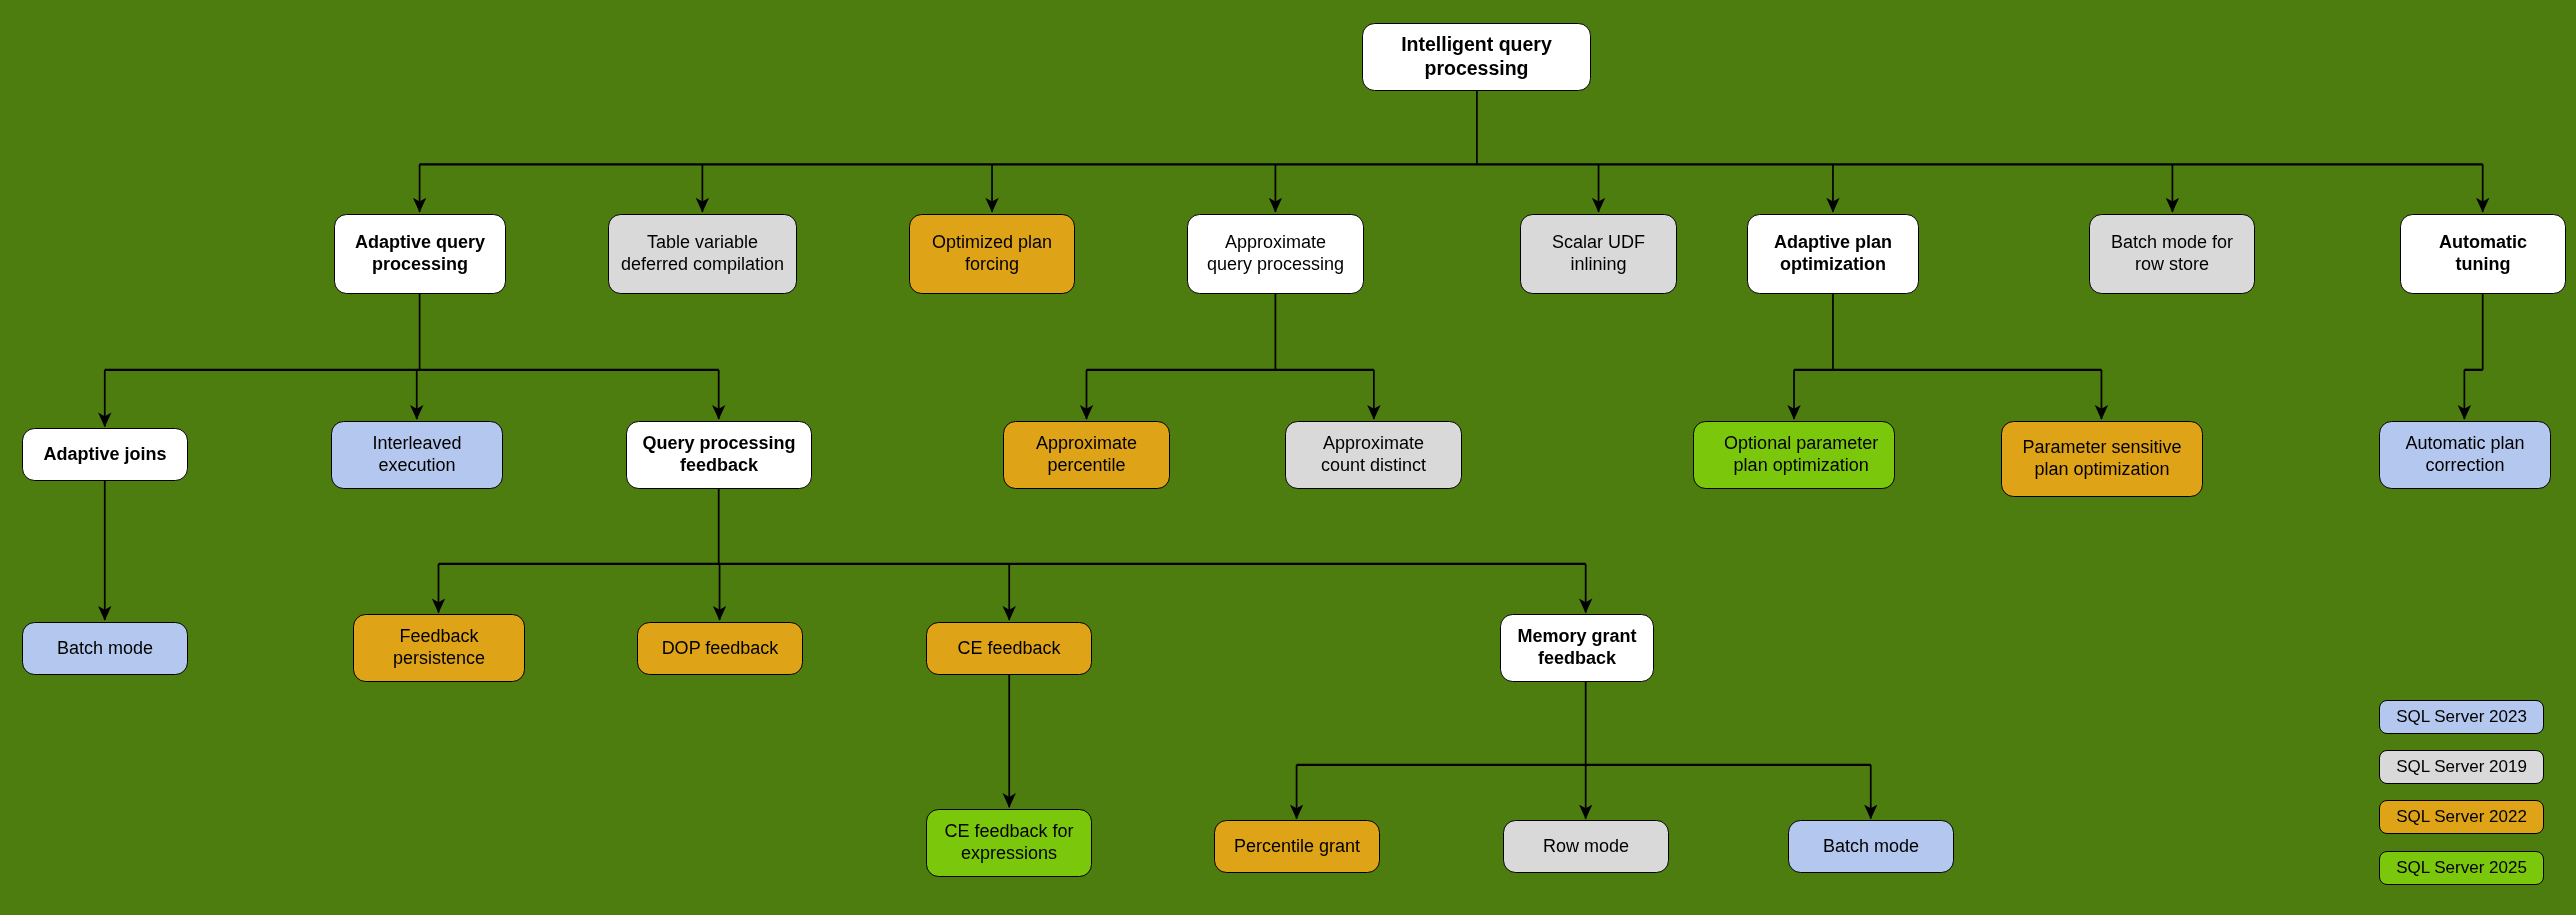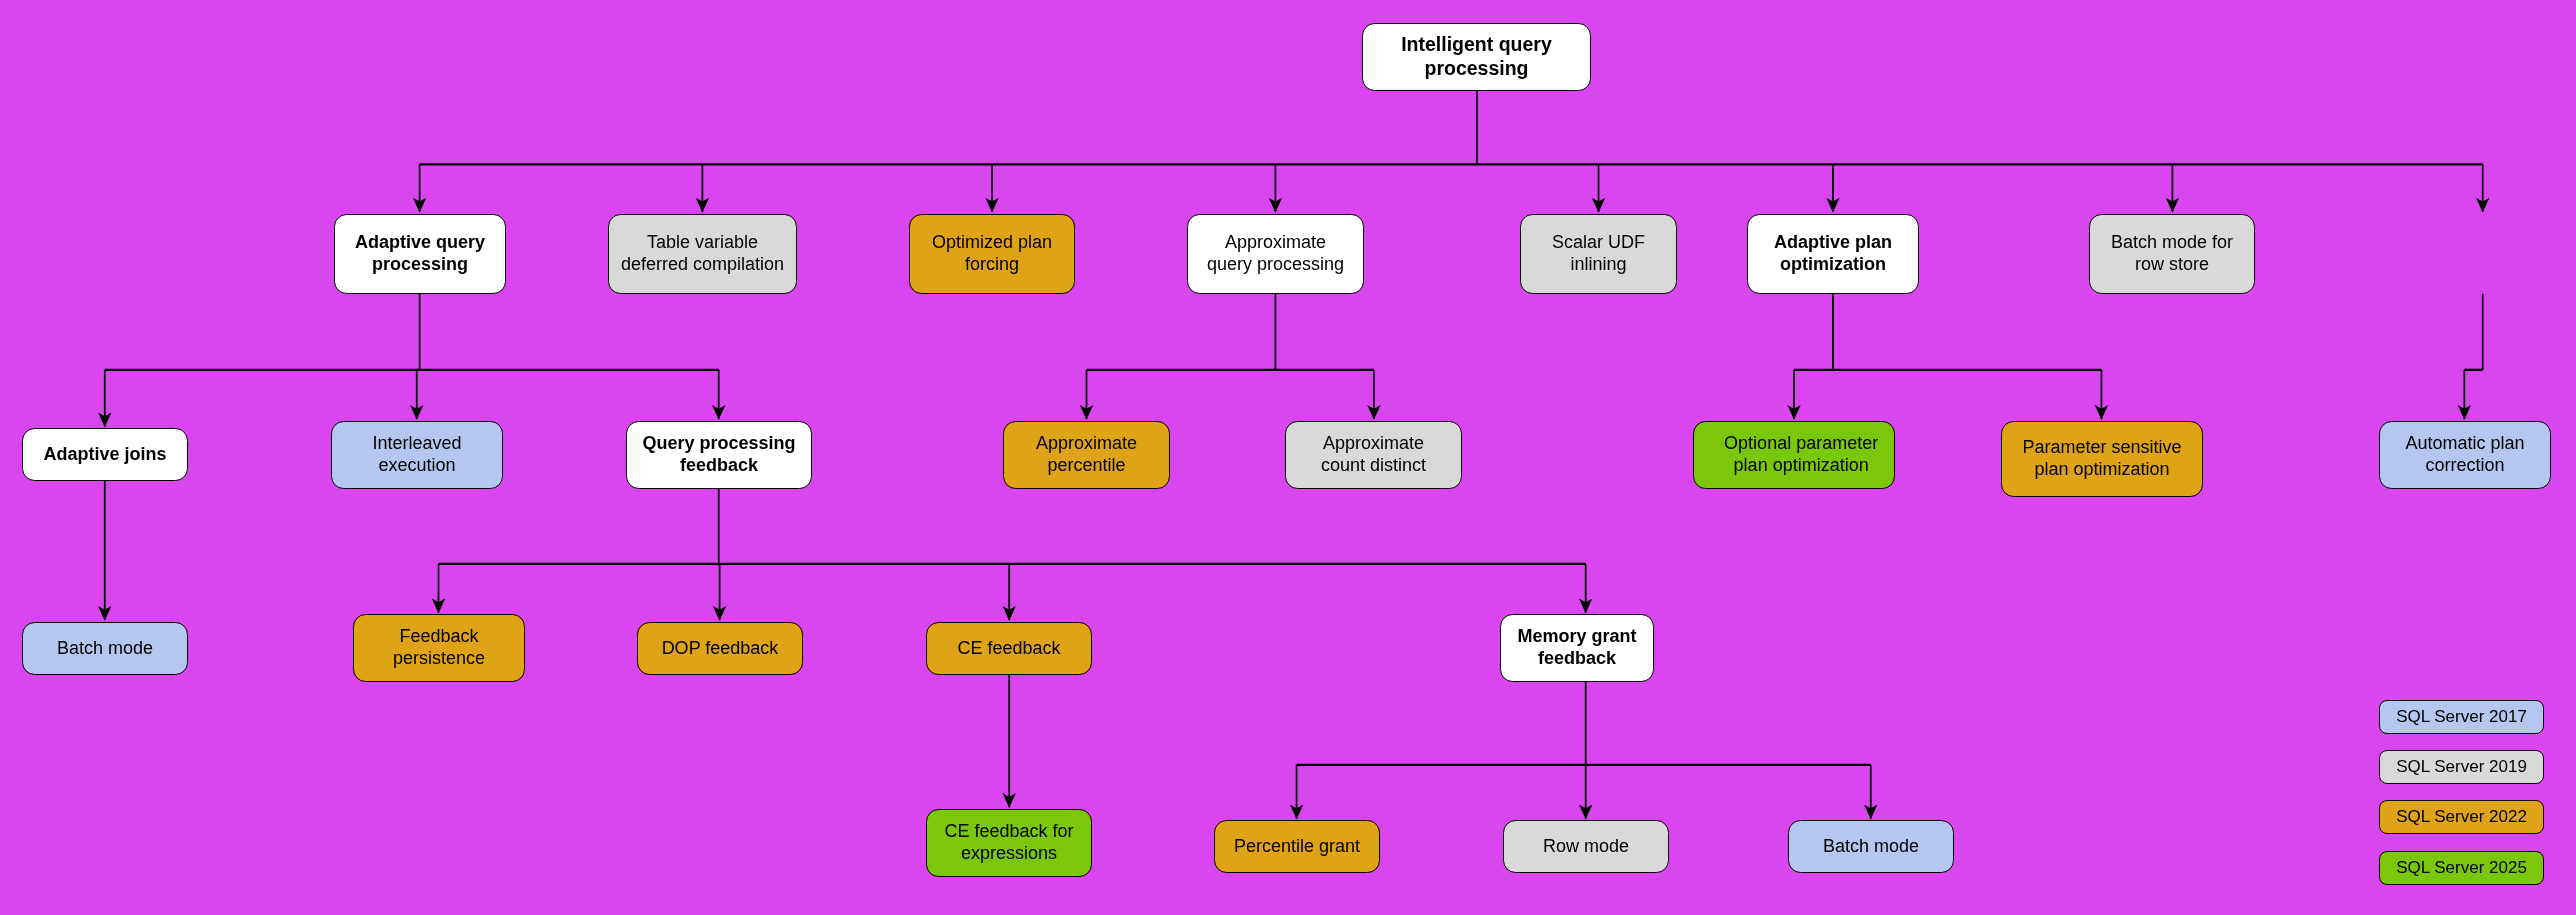--- a/index.html
+++ b/index.html
@@ -8,21 +8,21 @@
     padding: 0;
     background: #ffffff;
   }
   body {
     font-family: "Liberation Sans", sans-serif;
   }
   #canvas {
     position: relative;
     width: 2576px;
     height: 916px;
-    background: #d946ef;
+    background: #4d7c0f;
     overflow: hidden;
   }
   #edges {
     position: absolute;
     left: 0;
     top: 0;
     width: 2576px;
     height: 916px;
     pointer-events: none;
   }
@@ -135,20 +135,24 @@
 inlining</span>
     </div>
     <div class="node" style="left: 1747px; top: 214px; width: 172px; height: 80px; background: rgb(255, 255, 255); font-size: 18px; font-weight: 700;">
       <span class="node-label">Adaptive plan
 optimization</span>
     </div>
     <div class="node" style="left: 2089px; top: 214px; width: 166px; height: 80px; background: rgb(217, 217, 217); font-size: 18px; font-weight: 400;">
       <span class="node-label">Batch mode for
 row store</span>
     </div>
+    <div class="node" style="left: 2400px; top: 214px; width: 166px; height: 80px; background: rgb(255, 255, 255); font-size: 18px; font-weight: 700;">
+      <span class="node-label">Automatic
+tuning</span>
+    </div>
     <div class="node" style="left: 22px; top: 428px; width: 166px; height: 53px; background: rgb(255, 255, 255); font-size: 18px; font-weight: 700;">
       <span class="node-label">Adaptive joins</span>
     </div>
     <div class="node" style="left: 331px; top: 421px; width: 172px; height: 68px; background: rgb(180, 199, 238); font-size: 18px; font-weight: 400;">
       <span class="node-label">Interleaved
 execution</span>
     </div>
     <div class="node" style="left: 626px; top: 421px; width: 186px; height: 68px; background: rgb(255, 255, 255); font-size: 18px; font-weight: 700;">
       <span class="node-label">Query processing
 feedback</span>
@@ -197,21 +201,21 @@
     <div class="node" style="left: 1214px; top: 820px; width: 166px; height: 53px; background: rgb(223, 163, 24); font-size: 18px; font-weight: 400;">
       <span class="node-label">Percentile grant</span>
     </div>
     <div class="node" style="left: 1503px; top: 820px; width: 166px; height: 53px; background: rgb(217, 217, 217); font-size: 18px; font-weight: 400;">
       <span class="node-label">Row mode</span>
     </div>
     <div class="node" style="left: 1788px; top: 820px; width: 166px; height: 53px; background: rgb(180, 199, 238); font-size: 18px; font-weight: 400;">
       <span class="node-label">Batch mode</span>
     </div>
     <div class="legend-item" style="left: 2379px; top: 700px; width: 165px; height: 34px; background: rgb(180, 199, 238);">
-      <span>SQL Server 2017</span>
+      <span>SQL Server 2023</span>
     </div>
     <div class="legend-item" style="left: 2379px; top: 750px; width: 165px; height: 34px; background: rgb(217, 217, 217);">
       <span>SQL Server 2019</span>
     </div>
     <div class="legend-item" style="left: 2379px; top: 800px; width: 165px; height: 34px; background: rgb(223, 163, 24);">
       <span>SQL Server 2022</span>
     </div>
     <div class="legend-item" style="left: 2379px; top: 851px; width: 165px; height: 34px; background: rgb(122, 199, 12);">
       <span>SQL Server 2025</span>
     </div>

